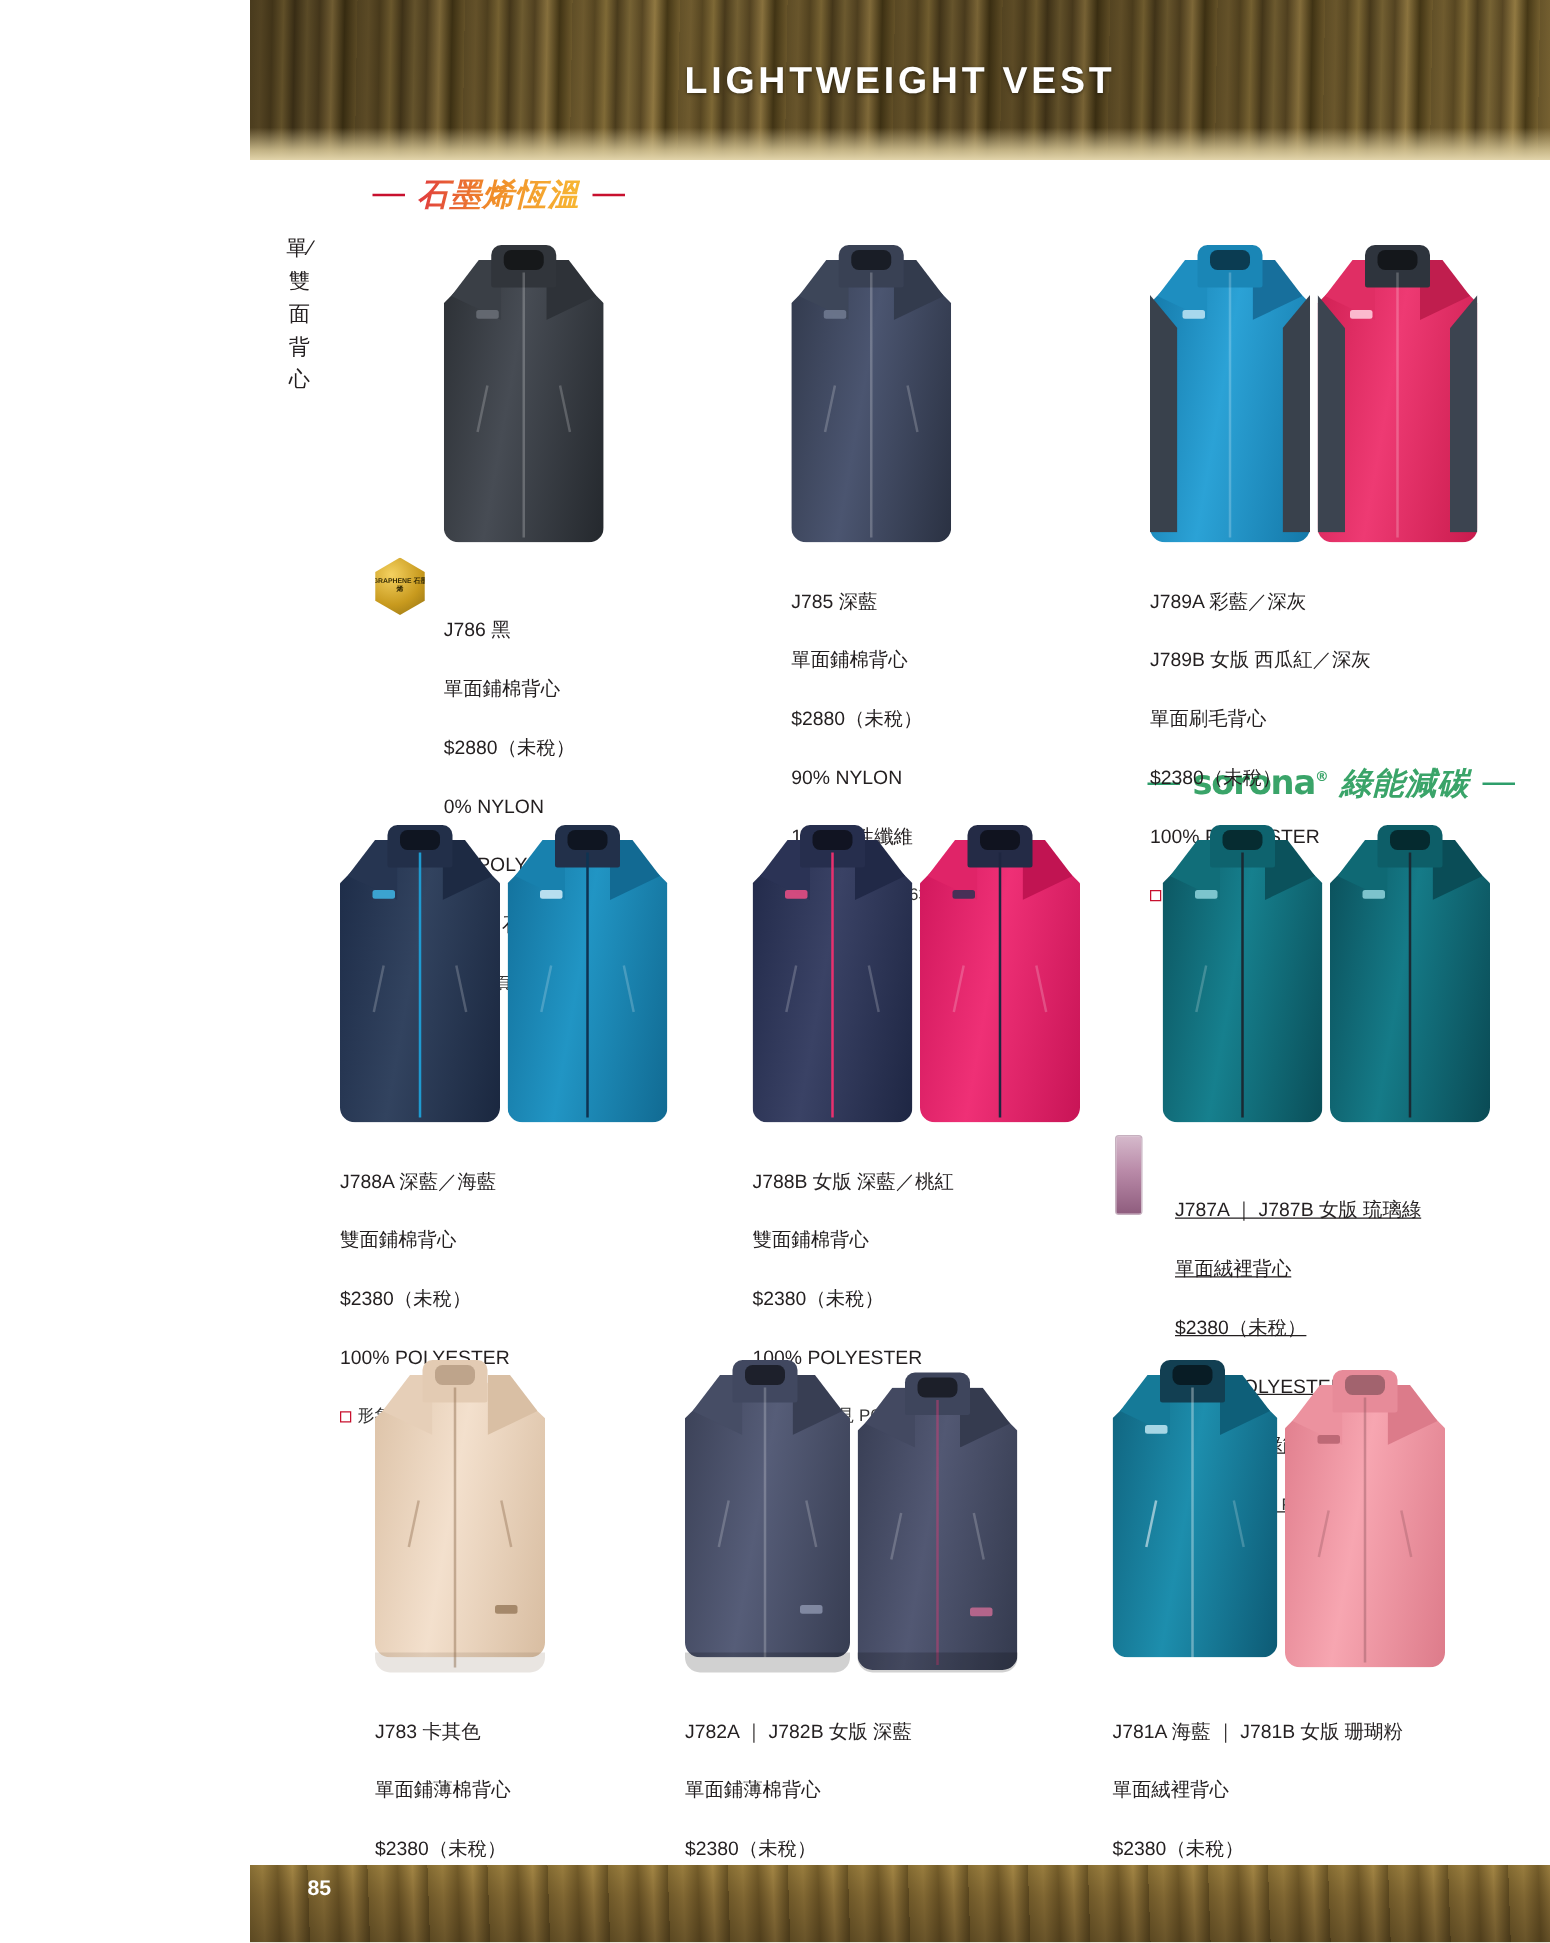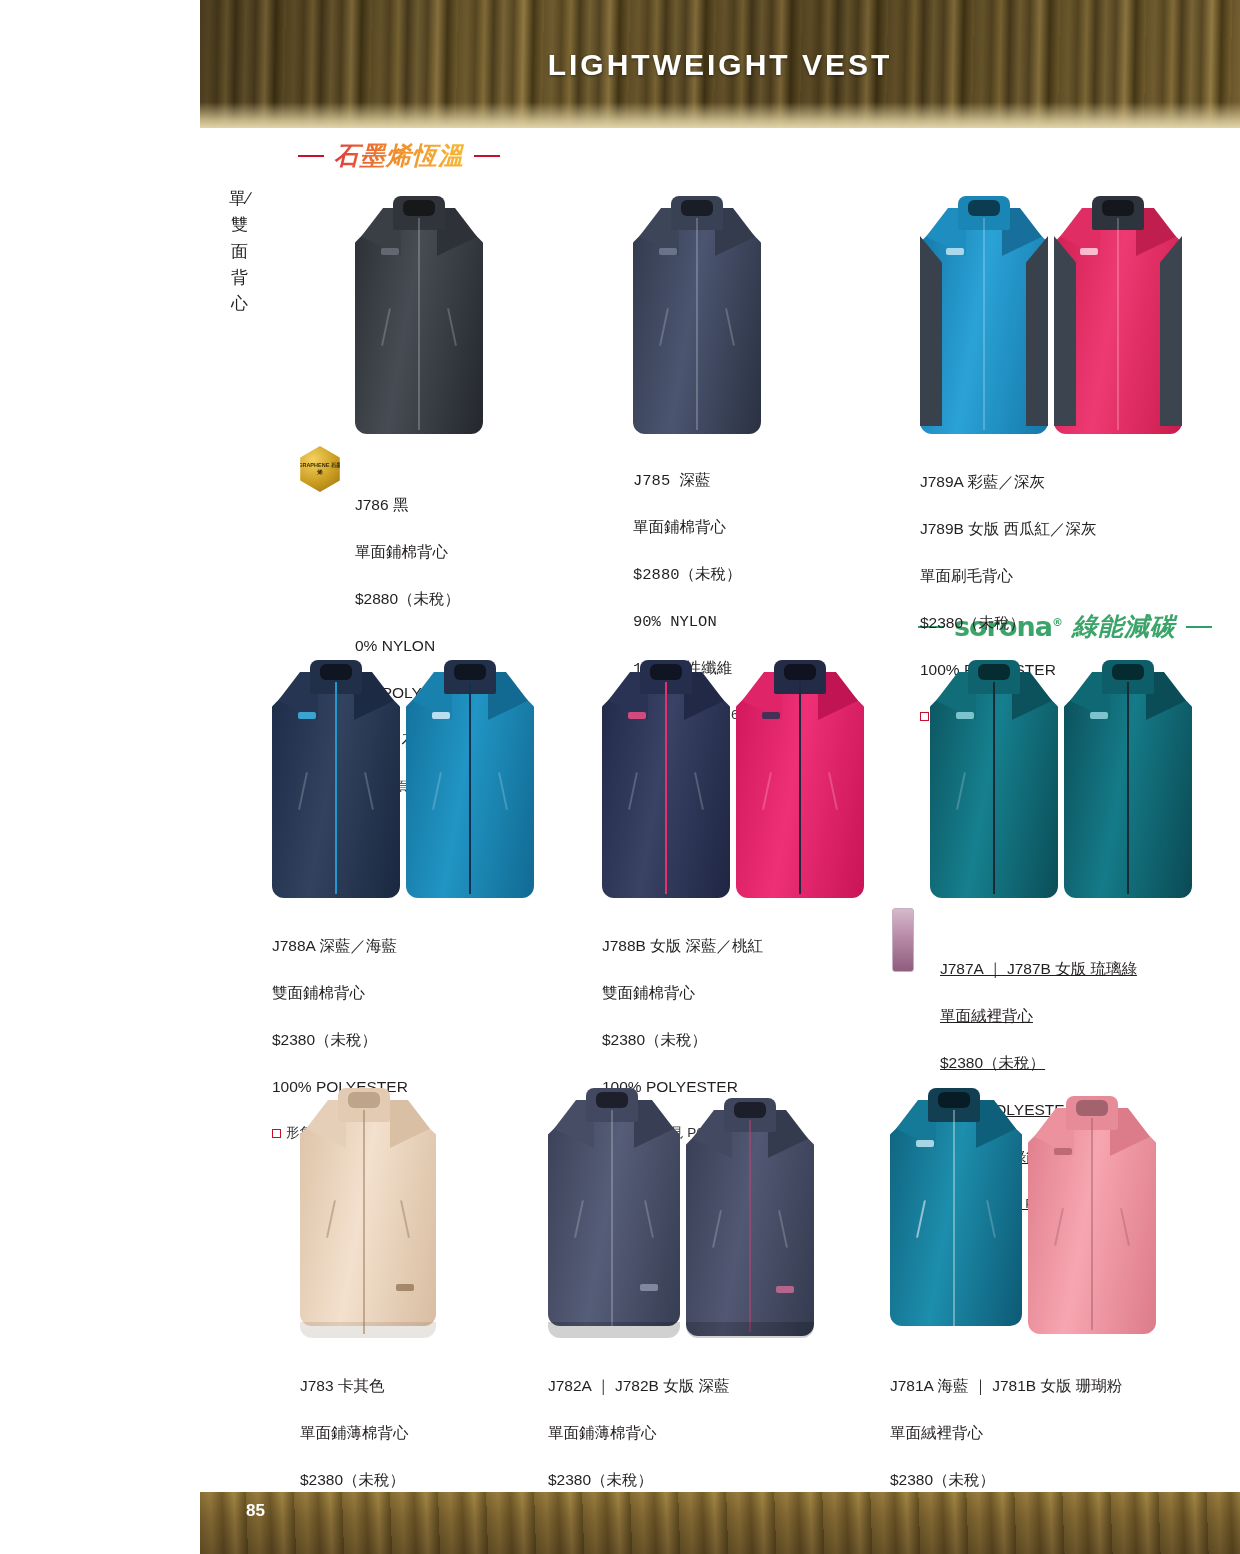--- a/index.html
+++ b/index.html
@@ -301,21 +301,21 @@
         <div class="shoulderL" style="background:#3d4659;"></div>
         <div class="shoulderR" style="background:#333b4d;"></div>
         <div class="collar" style="background:#394154;"></div>
         <div class="collar-inner"></div>
         <div class="zip"></div>
         <div class="pocket l"></div>
         <div class="pocket r"></div>
         <div class="logo" style="background:#717b92;"></div>
       </div>
     </div>
-    <div class="caption" style="margin-top:12px;font-family:Liberation Mono, monospace;">
+    <div class="caption" style="margin-top:12px;">
       <div>J785  深藍</div>
       <div>單面鋪棉背心</div>
       <div>$2880（未稅）</div>
       <div>90% NYLON</div>
       <div>10% 彈性纖維</div>
       <div class="ref">
         <span class="ref-mark"></span>
         <span>形象頁請見 P63</span>
       </div>
     </div>

